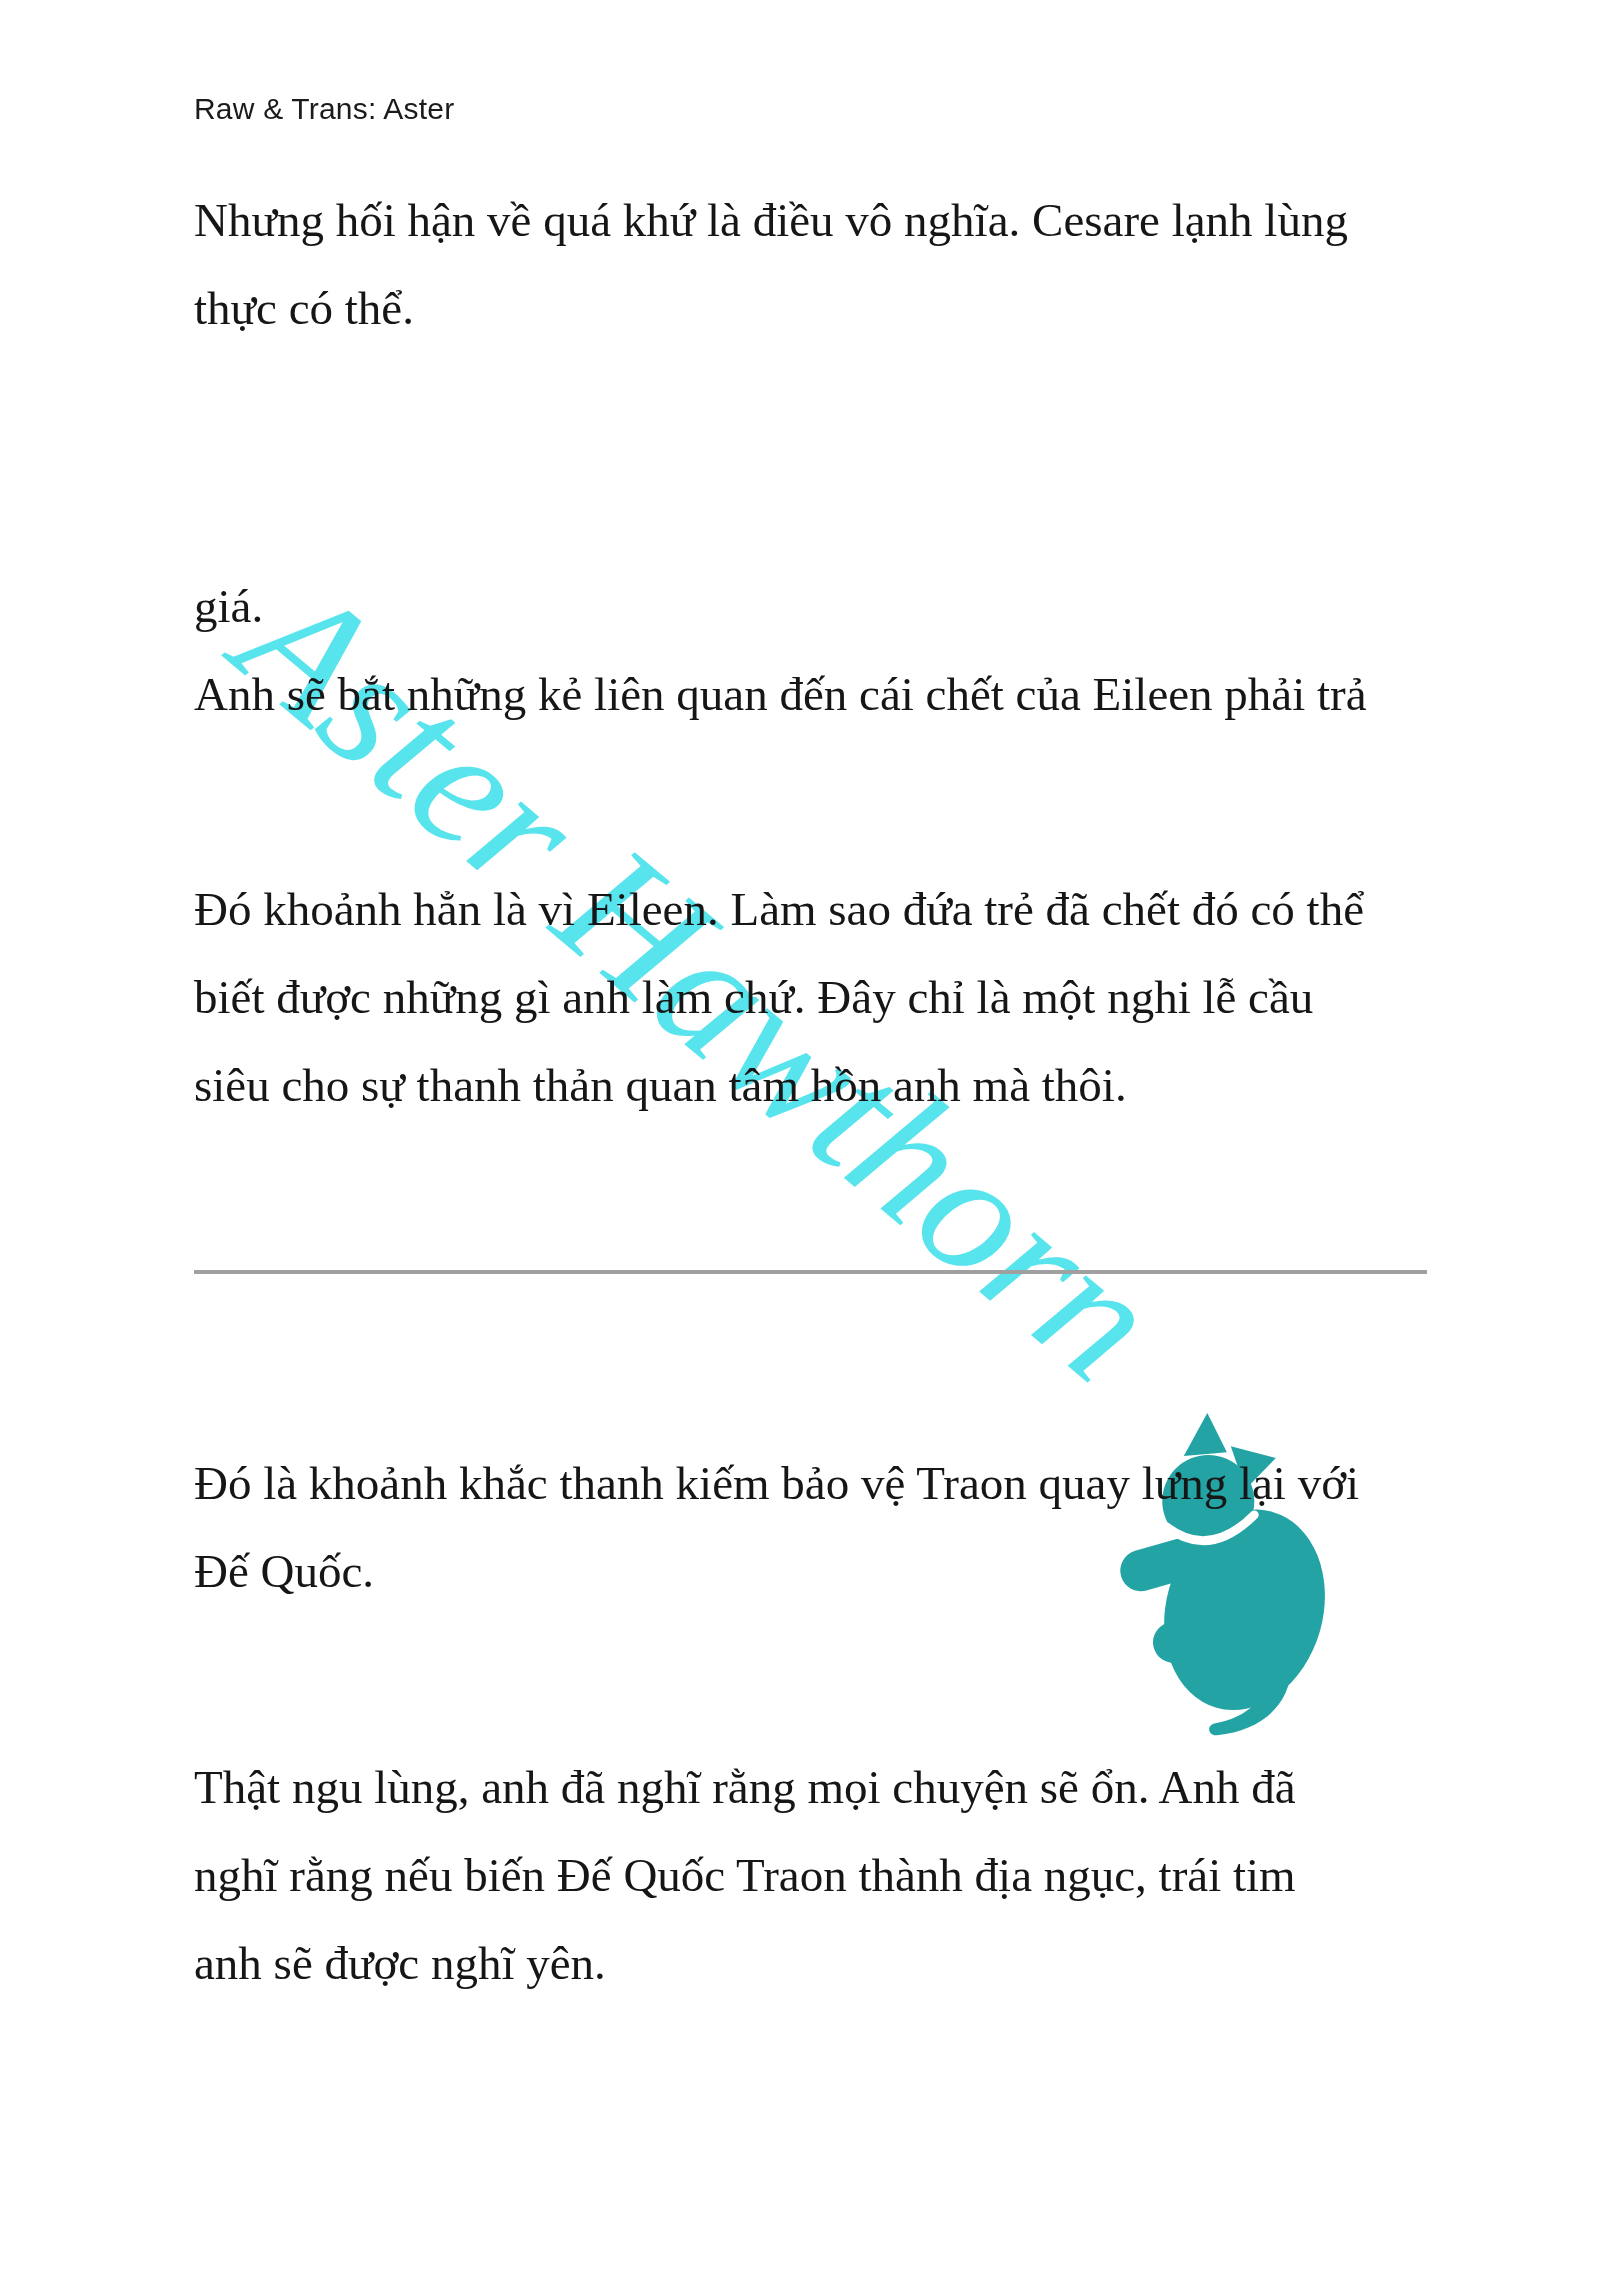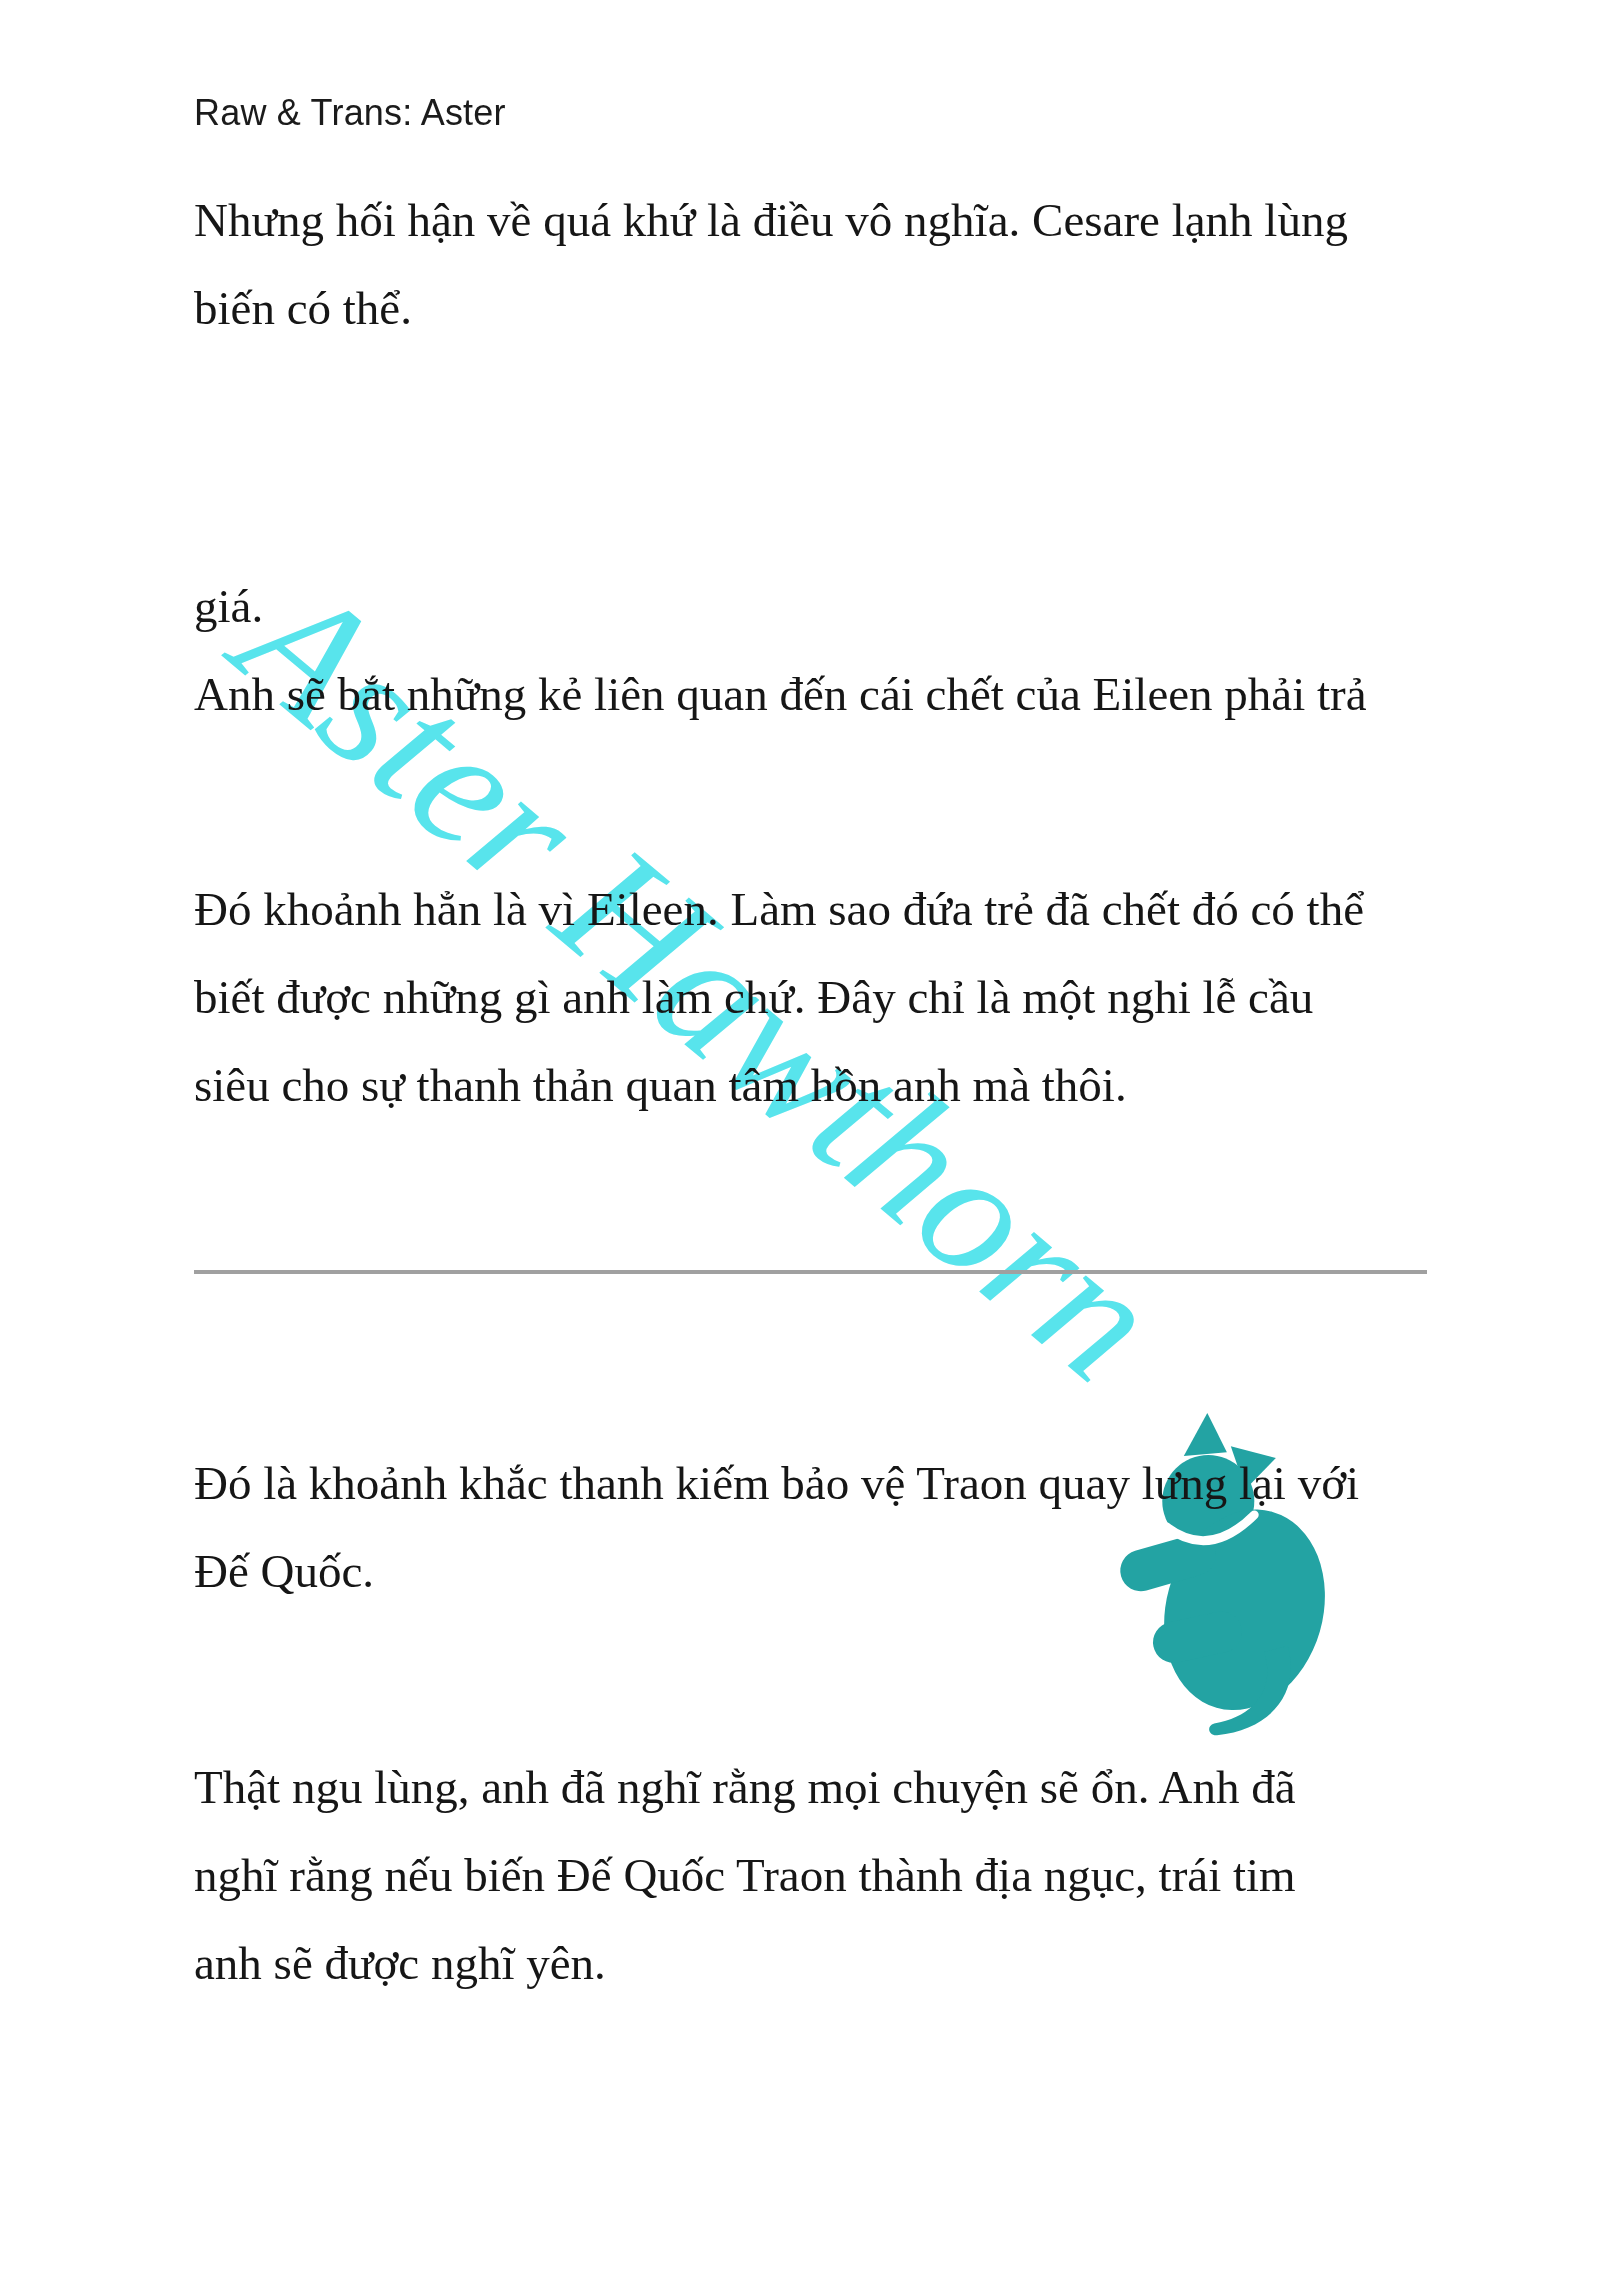--- a/index.html
+++ b/index.html
@@ -45,21 +45,21 @@
   .cat-wrap svg { display: block; width: 100%; height: 100%; }
 
   
   .content { position: absolute; inset: 0; z-index: 3; }
 
   .credit {
     position: absolute;
     left: 194px;
     top: 92px;
     font-family: "Liberation Sans", "DejaVu Sans", sans-serif;
-    font-size: 36px;
+    font-size: 30px;
     color: #1b1b1b;
     letter-spacing: 0.2px;
   }
 
   .para {
     position: absolute;
     left: 194px;
     width: 1237px;
     font-size: 47px;
     line-height: 88px;
@@ -109,21 +109,21 @@
 
       <path d="M52,118 Q 96 152 142 106" fill="none" stroke="#ffffff" stroke-width="9" stroke-linecap="round"></path>
     </svg>
   </div>
 
   <div class="content">
     <div class="credit">Raw &amp; Trans: Aster</div>
 
     <div class="para p1">
         <div class="line">Nhưng hối hận về quá khứ là điều vô nghĩa. Cesare lạnh lùng</div>
-        <div class="line">biến có thể.</div>
+        <div class="line">thực có thể.</div>
       </div>
     <div class="para p2">
         <div class="line">giá.</div>
         <div class="line">Anh sẽ bắt những kẻ liên quan đến cái chết của Eileen phải trả</div>
       </div>
     <div class="para p3">
         <div class="line">Đó khoảnh hẳn là vì Eileen. Làm sao đứa trẻ đã chết đó có thể</div>
         <div class="line">biết được những gì anh làm chứ. Đây chỉ là một nghi lễ cầu</div>
         <div class="line">siêu cho sự thanh thản quan tâm hồn anh mà thôi.</div>
       </div>

